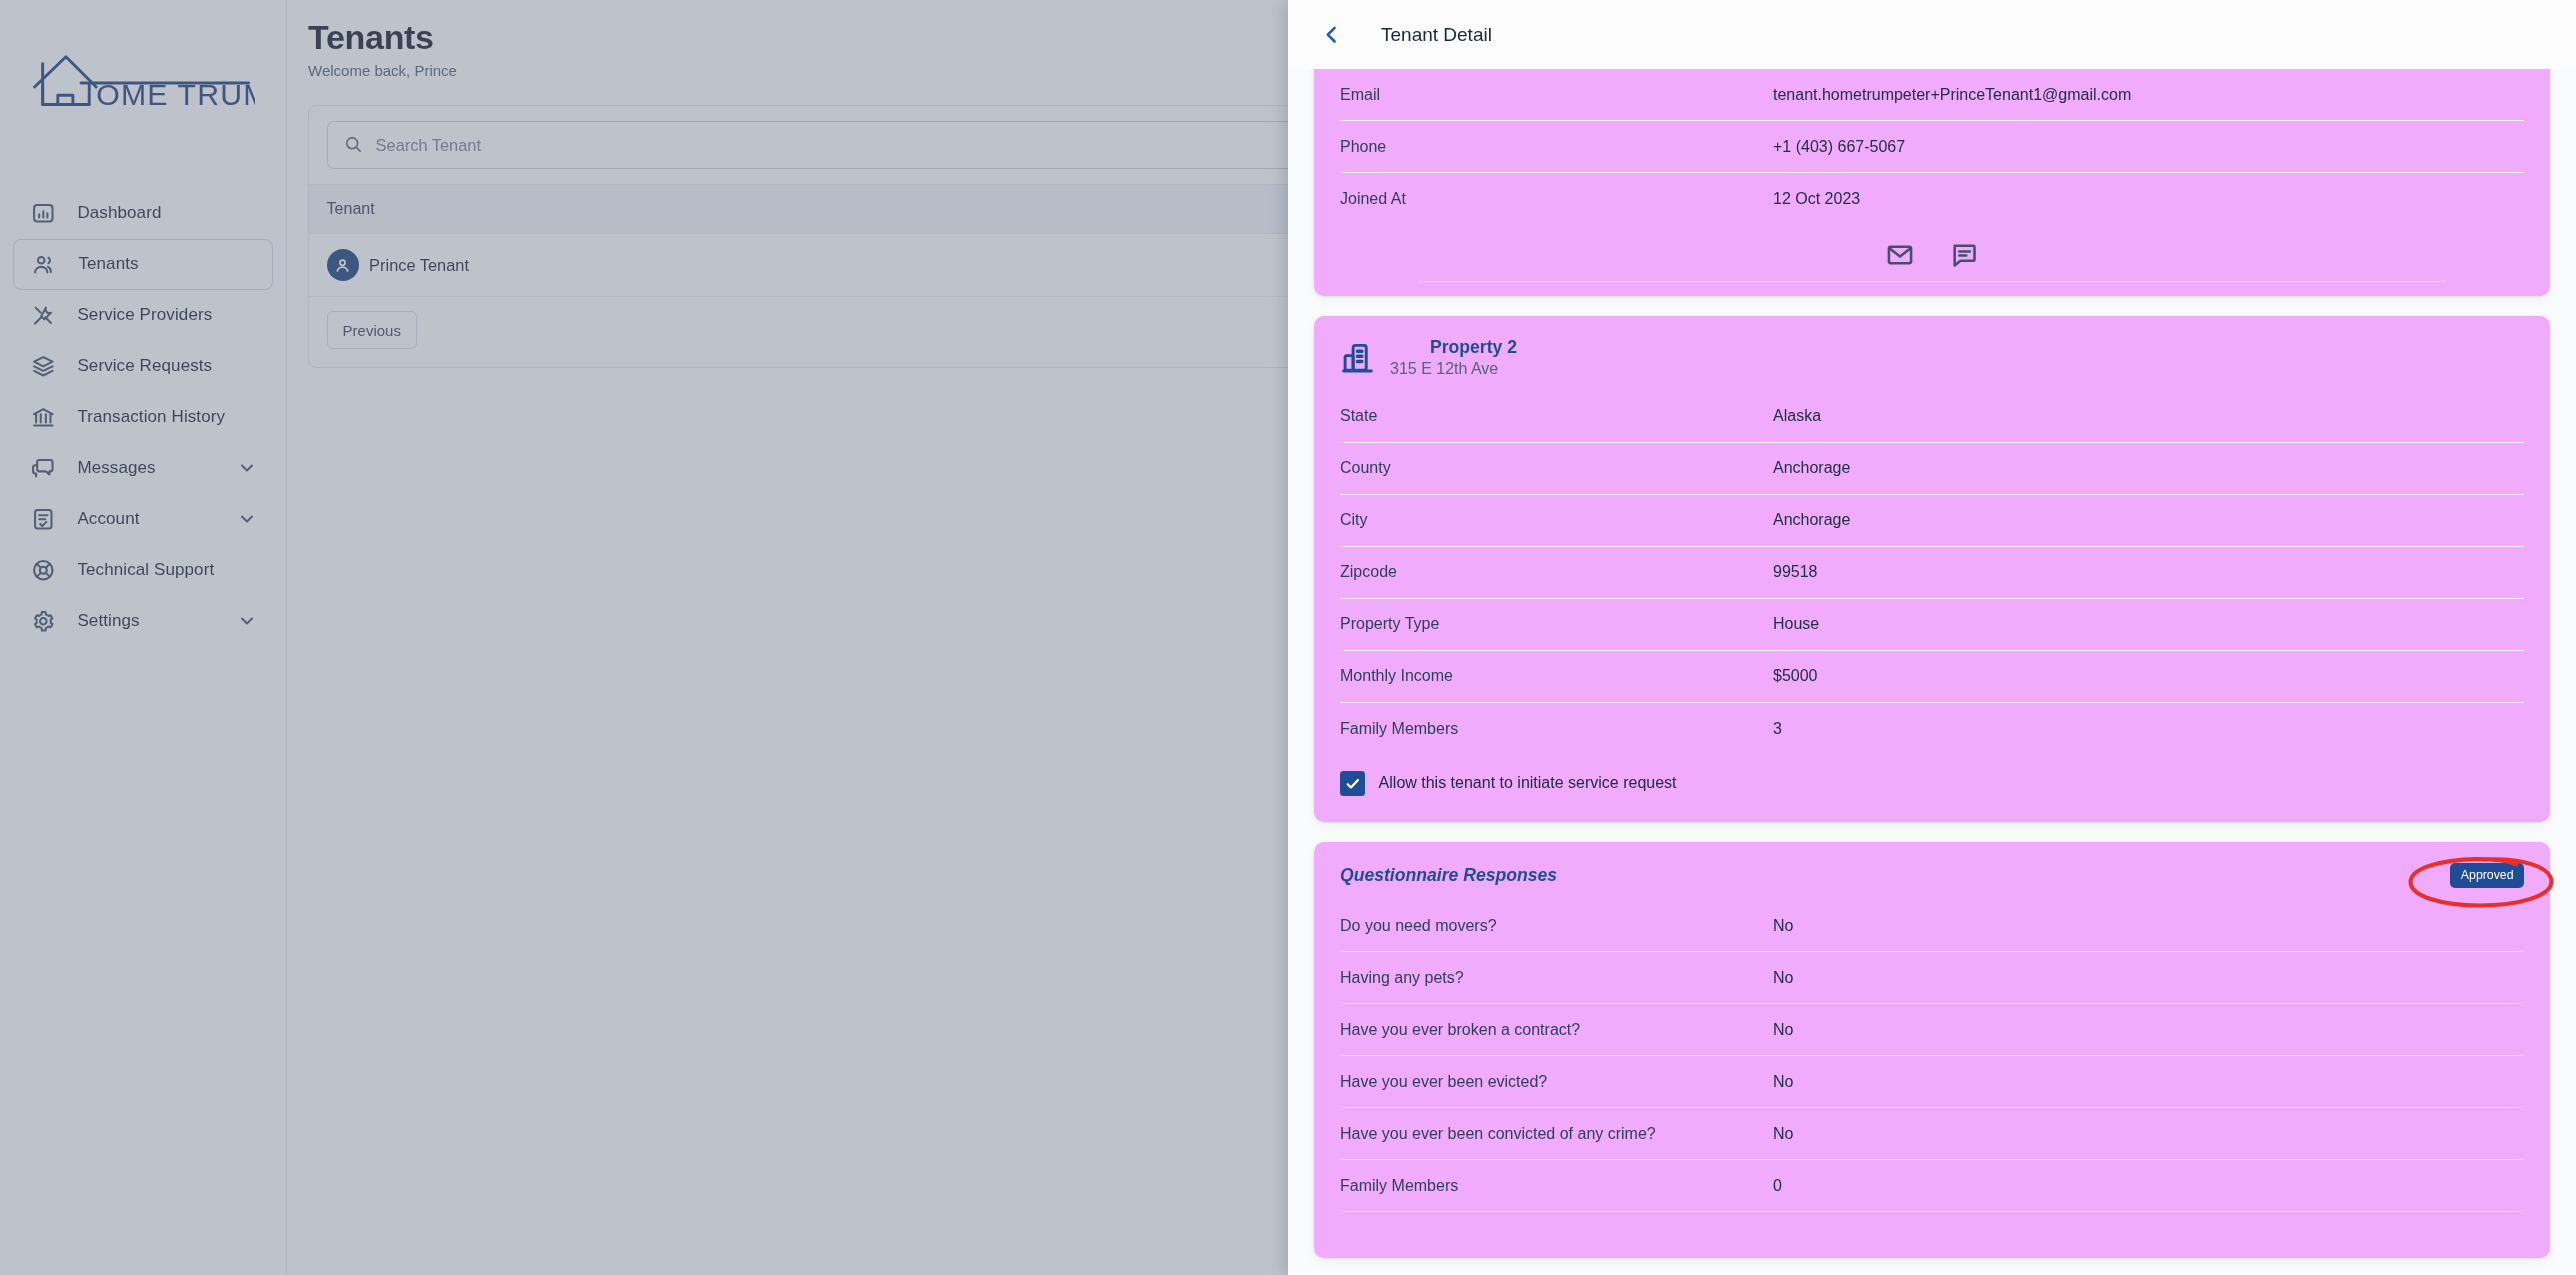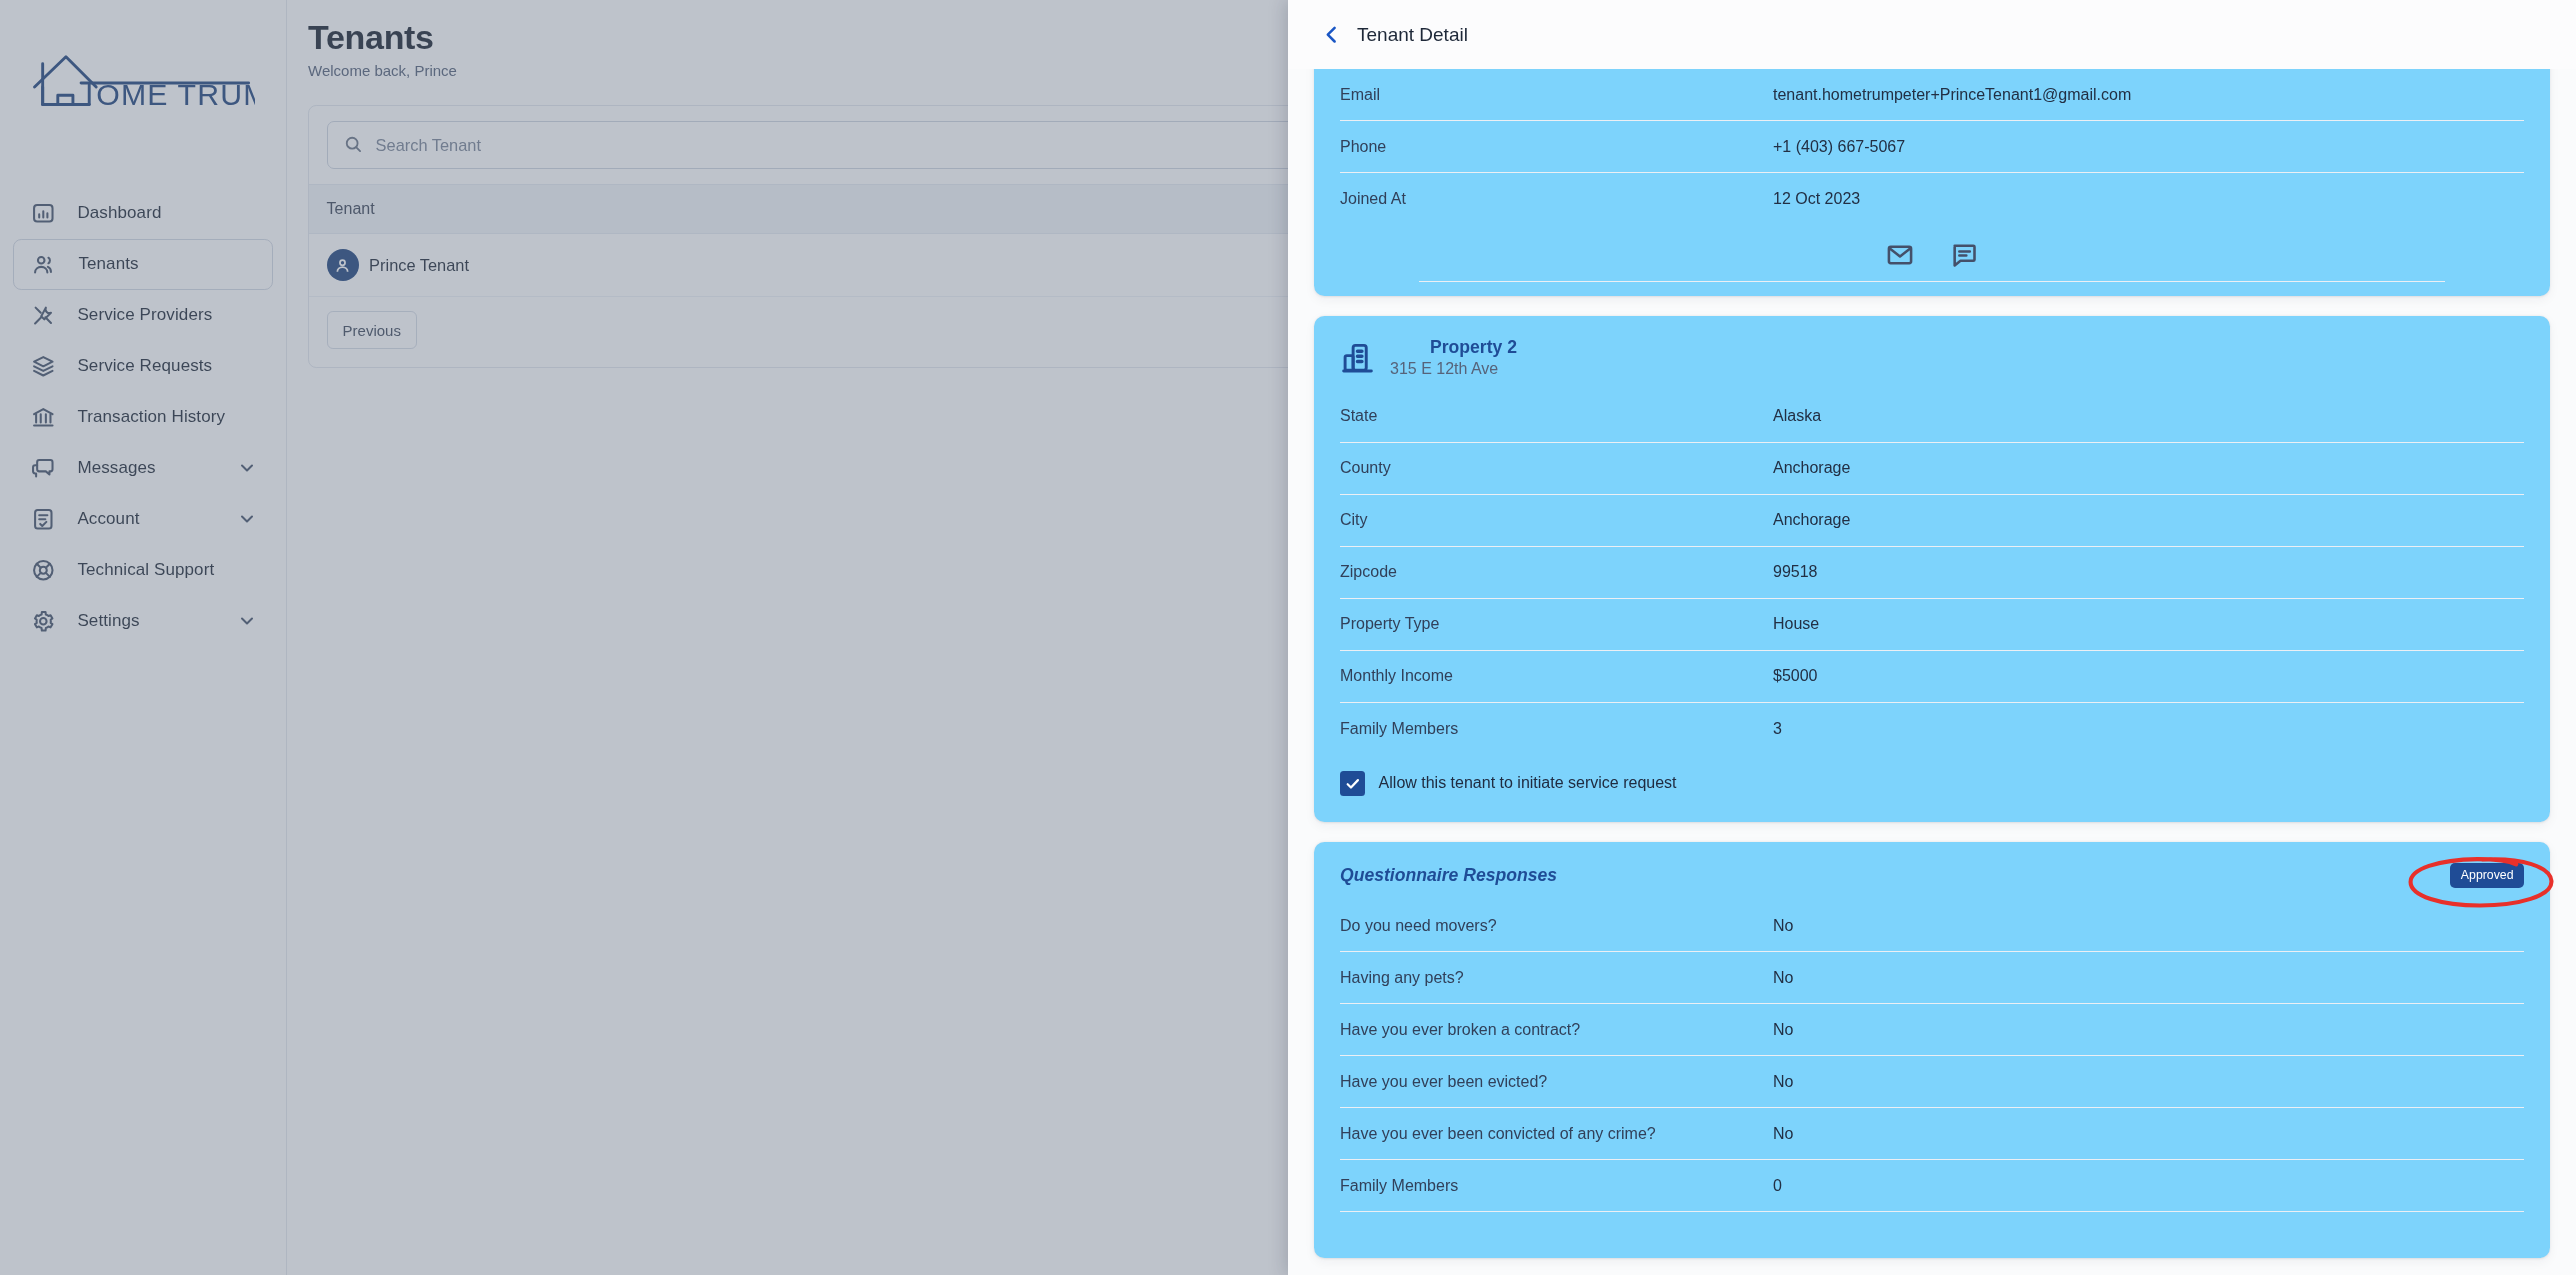--- a/index.html
+++ b/index.html
@@ -110,31 +110,31 @@
     position: absolute; top: 0; right: 0;
     width: 1288px; height: 1276px;
     background: #fafbfc;
     box-shadow: -3.5px 0 16.4px rgba(20,30,50,0.18);
     z-index: 60;
     display: flex; flex-direction: column;
   }
   .drawer-head {
     height: 69px; flex: 0 0 69px;
     background: #fcfcfd;
-    display: flex; align-items: center; gap: 12px;
+    display: flex; align-items: center; gap: 36px;
     padding: 4px 30px;
   }
   .back-btn { width: 27px; height: 27px; display:flex; align-items:center; justify-content:center; cursor: pointer;}
   .back-btn svg { width: 23.4px; height: 23.4px; stroke: #1a56c4; fill: none; stroke-width: 2.6; stroke-linecap: round; stroke-linejoin: round; }
   .drawer-title { font-size: 19px; color: #1e2838; }
 
   .drawer-body { flex: 1; overflow: hidden; padding: 0 26px 0 26px; }
 
   .card {
-    background: #7dd3fc;
+    background: #f0abfc;
     border-radius: 10.5px;
     box-shadow: 0 0.6px 2.3px rgba(30,41,59,0.10), 0 3.5px 10.5px rgba(30,41,59,0.05);
     margin-bottom: 20px;
     position: relative;
   }
   .card.clipped-top {
     margin-top: -36px;
     padding-top: 36px;
   }
 

